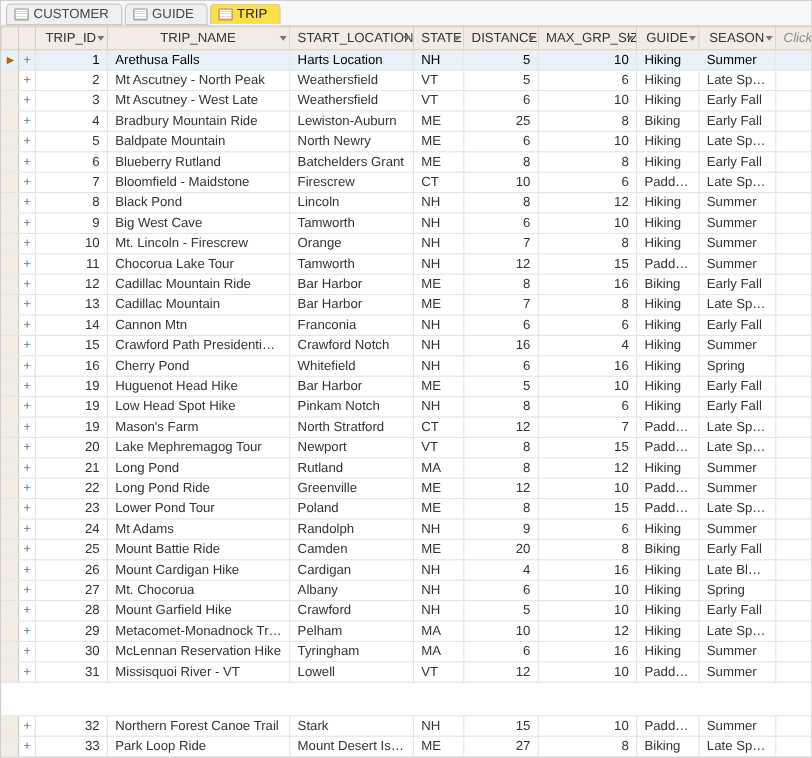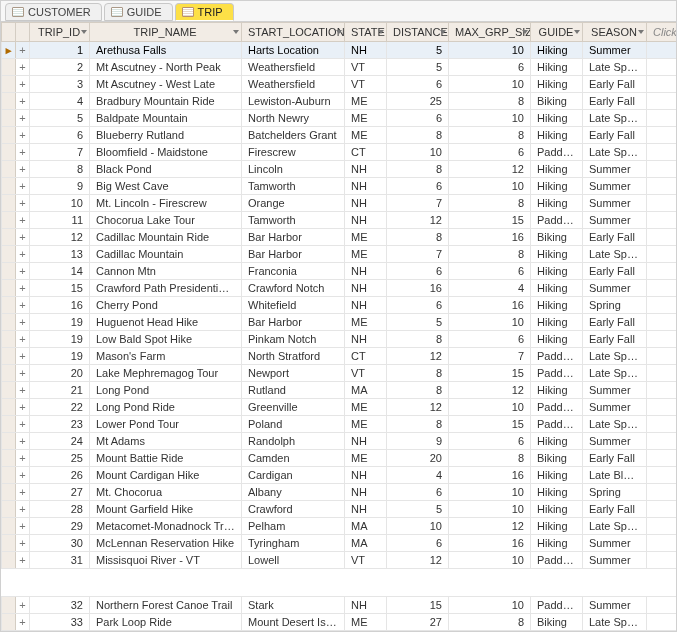--- a/index.html
+++ b/index.html
@@ -309,21 +309,21 @@
           <td class="num">5</td>
           <td class="num">10</td>
           <td>Hiking</td>
           <td>Early Fall</td>
           <td></td>
         </tr>
         <tr>
           <td class="rh"></td>
           <td class="exp">+</td>
           <td class="num">19</td>
-          <td>Low Bald Spot Hike</td>
+          <td>Low Head Spot Hike</td>
           <td>Pinkam Notch</td>
           <td>NH</td>
           <td class="num">8</td>
           <td class="num">6</td>
           <td>Hiking</td>
           <td>Early Fall</td>
           <td></td>
         </tr>
         <tr>
           <td class="rh"></td>

